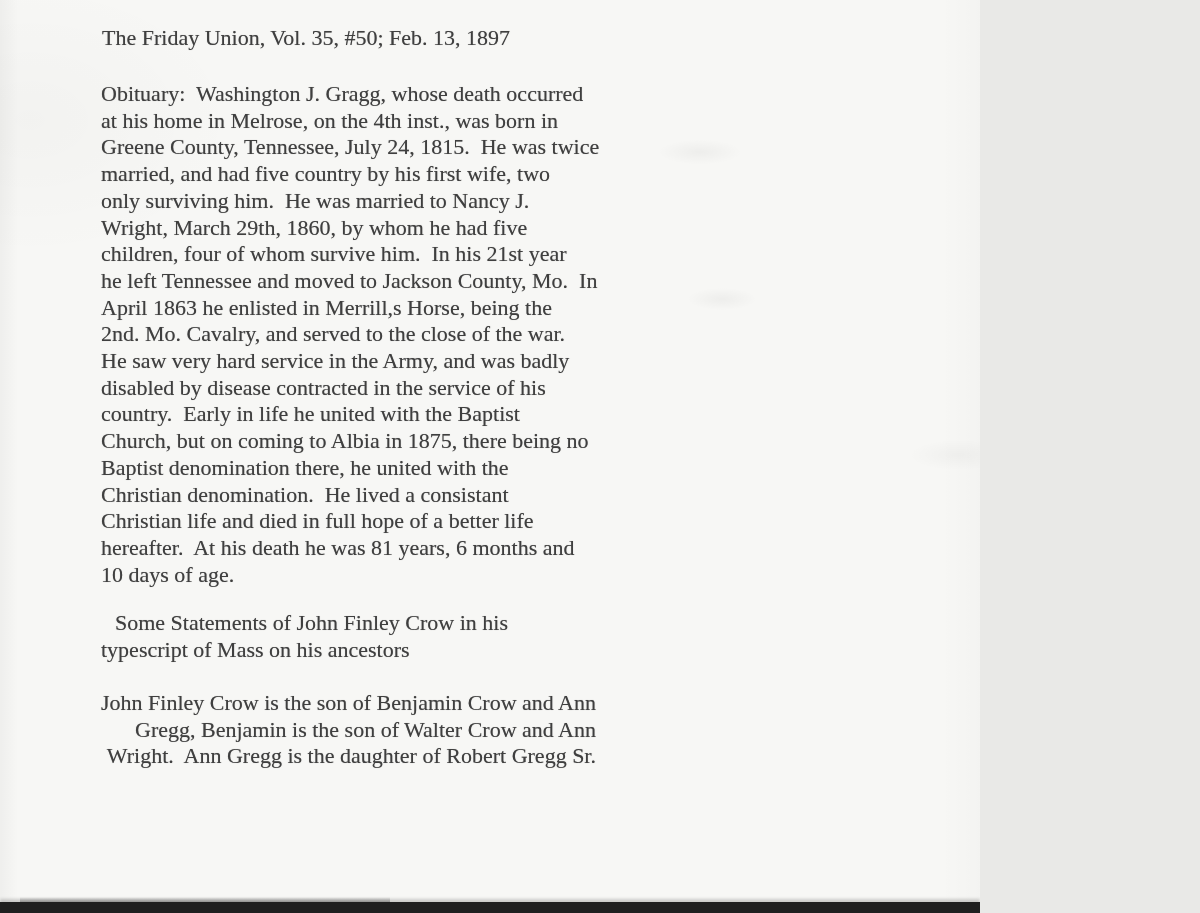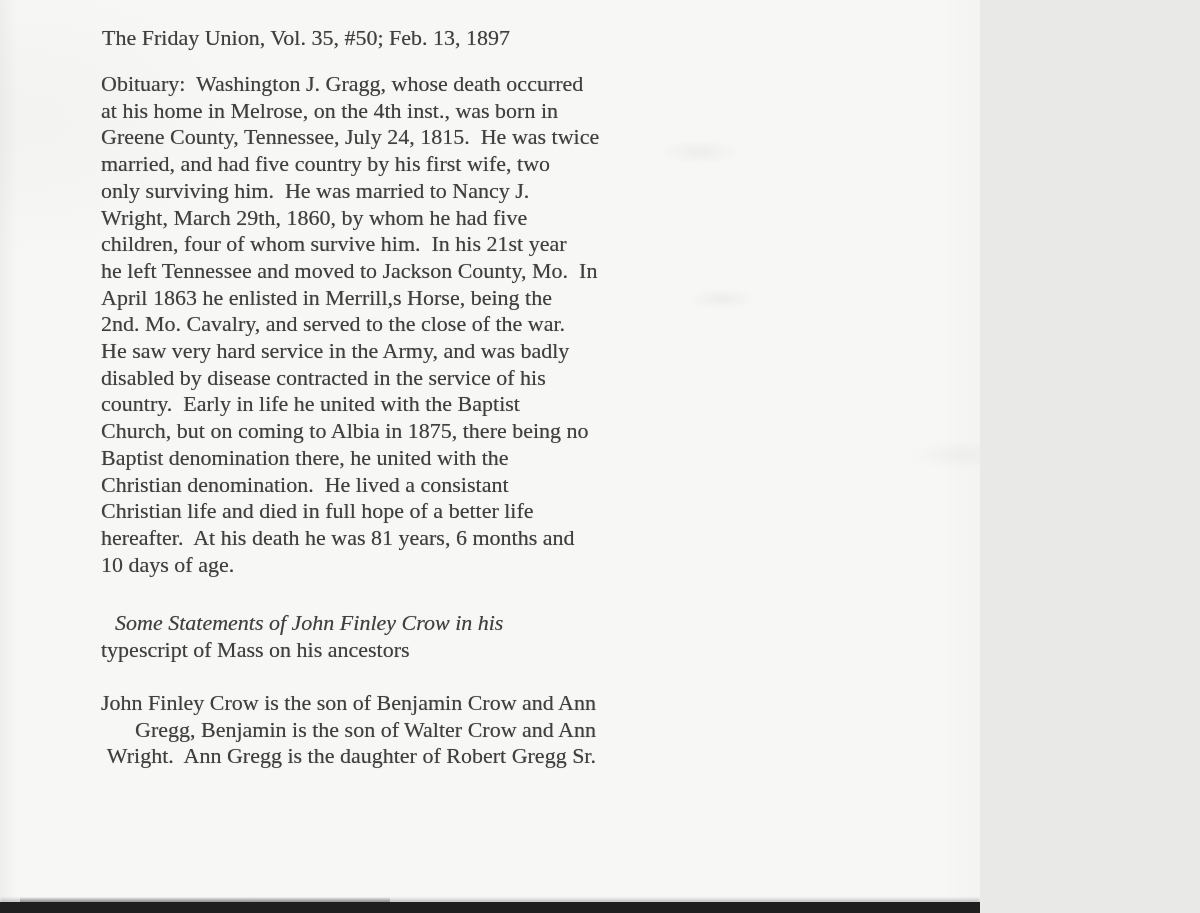--- a/index.html
+++ b/index.html
@@ -32,23 +32,23 @@
   }
   .header-line {
     position: absolute;
     left: 102px;
     top: 25px;
   }
   .para {
     position: absolute;
     left: 101px;
   }
-  .para-obituary   { top: 71px;  }
+  .para-obituary   { top: 81px;  }
   .para-statements { top: 610px; }
-  .para-statements .line:first-child { padding-left: 14px; font-style: italic; }
+  .para-statements .line:first-child { padding-left: 14px; }
   .para-genealogy  { top: 690px; text-align: right; }
   .date-stamp {
     position: absolute;
     left: 1020px;
     top: 792px;
   }
   .bottom-edge-bar {
     position: absolute;
     left: 0;
     right: 0;

